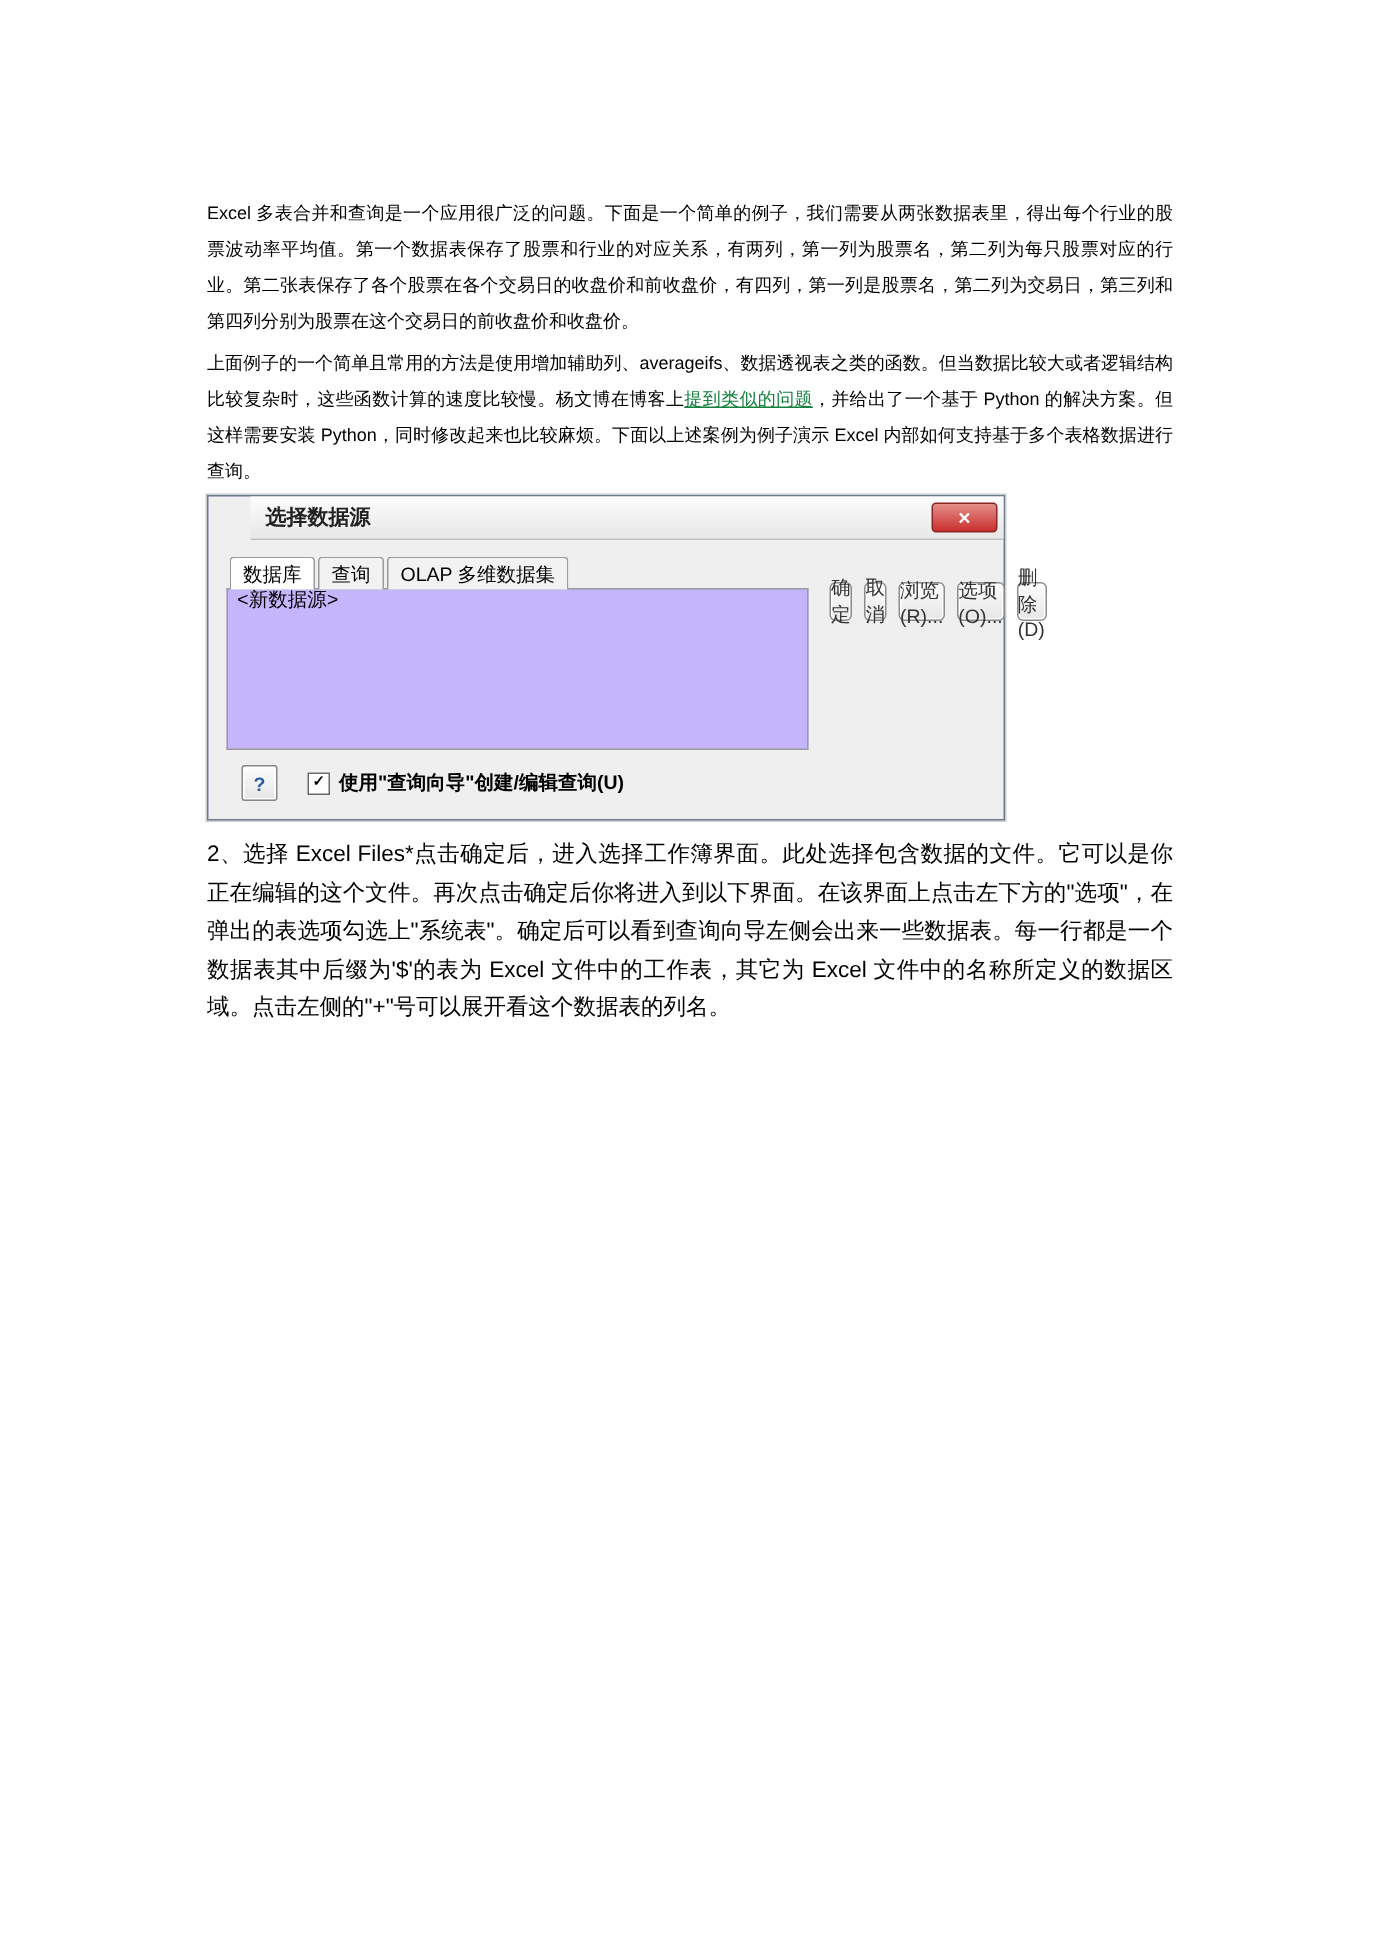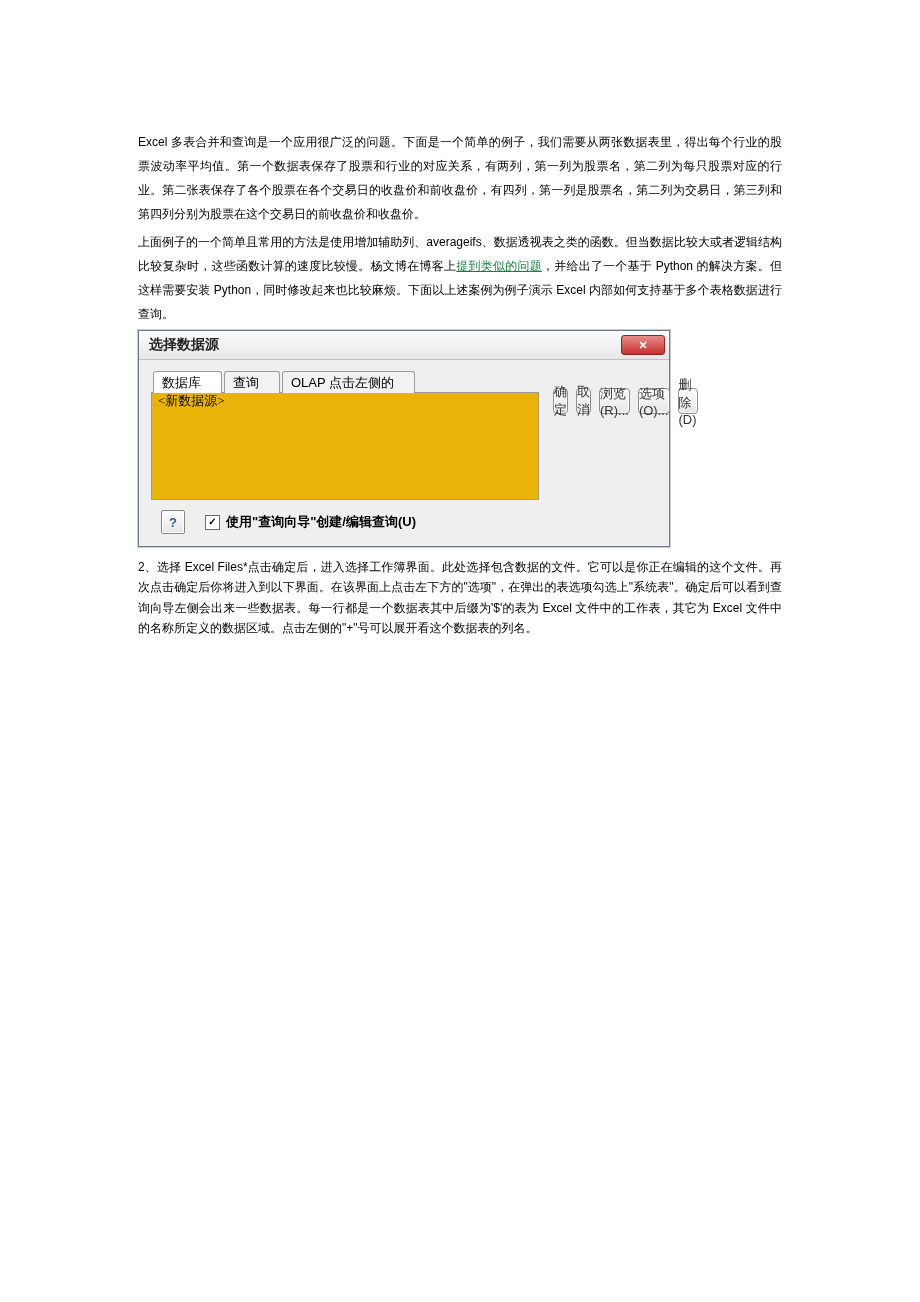--- a/index.html
+++ b/index.html
@@ -14,21 +14,21 @@
     box-sizing: border-box;
   }
   .para {
     font-size: 12px;
     color: #000;
     line-height: 2.0;
     text-align: justify;
     margin-bottom: 4px;
   }
   .small-para {
-    font-size: 12px;
+    font-size: 15px;
     color: #000;
     line-height: 1.7;
     text-align: justify;
     margin-top: 10px;
   }
   .link {
     color: #15803d;
     text-decoration: underline;
     cursor: pointer;
   }
@@ -50,20 +50,21 @@
     font-family: SimSun, "MS Shell Dlg", sans-serif;
   }
   .titlebar {
     height: 28px;
     background: linear-gradient(#fdfdfd, #e7e7e7);
     border-bottom: 1px solid #bfbfbf;
     display: flex;
     align-items: center;
     justify-content: space-between;
     padding: 0 4px 0 10px;
+    margin-left: 28px;
   }
   .titlebar-title {
     font-size: 14px;
     color: #222;
     font-weight: bold;
   }
   .titlebar-close {
     width: 42px;
     height: 18px;
     background: linear-gradient(#e58e8b, #c9302c);
@@ -88,38 +89,38 @@
     display: flex;
     align-items: flex-end;
     font-size: 13px;
     height: 22px;
     padding-left: 2px;
   }
   .tab {
     border: 1px solid #9b9b9b;
     border-bottom: none;
     border-radius: 3px 3px 0 0;
-    padding: 2px 20px 1px 8px;
+    padding: 2px 8px 1px 8px;
     background: #f2f2f2;
     margin-right: 2px;
     position: relative;
     top: 1px;
     font-family: SimSun, sans-serif;
   }
   .tab.active {
     background: #fff;
     z-index: 2;
   }
   .listbox {
     border: 1px solid #9b9b9b;
-    background: #eab308;
+    background: #c4b5fd;
     height: 106px;
     overflow: hidden;
     font-size: 13px;
-    font-family: Liberation Serif, serif;
+    font-family: Liberation Mono, monospace;
   }
   .list-item {
     padding: 0px 6px;
     line-height: 16px;
     white-space: pre;
   }
   .list-item.selected {
     background: #3874cf;
     color: #fff;
   }
@@ -200,21 +201,21 @@
         <span class="titlebar-title">选择数据源</span>
         <div class="titlebar-close">
           <span>✕</span>
         </div>
       </div>
       <div class="dialog-body">
         <div class="dialog-left">
           <div class="tabs">
             <div class="tab active">数据库</div>
             <div class="tab">查询</div>
-            <div class="tab">OLAP 点击左侧的</div>
+            <div class="tab">OLAP 多维数据集</div>
           </div>
           <div class="listbox">
             <div class="list-item">&lt;新数据源&gt;</div>
           </div>
         </div>
         <div class="dialog-right">
           <div class="winbtn">确定</div>
           <div class="winbtn">取消</div>
           <div class="winbtn">浏览(R)...</div>
           <div class="winbtn">选项(O)...</div>

